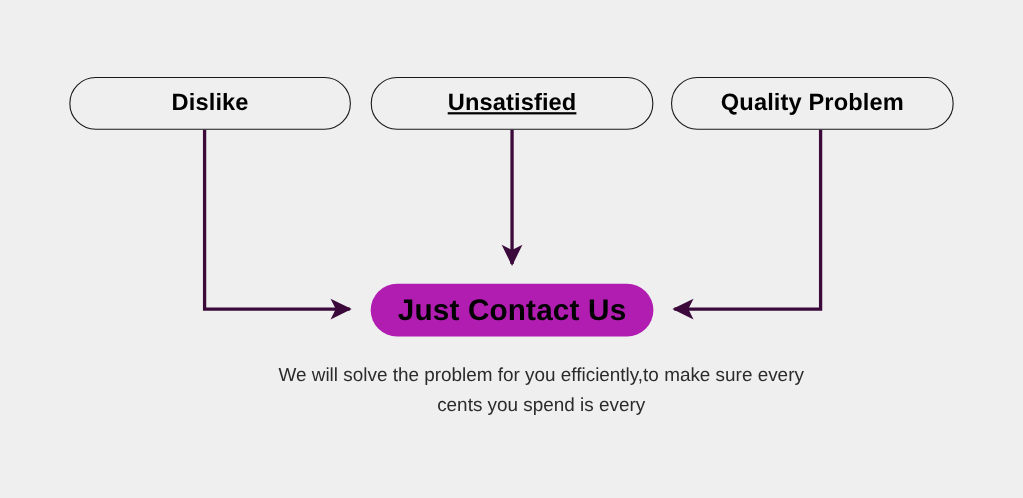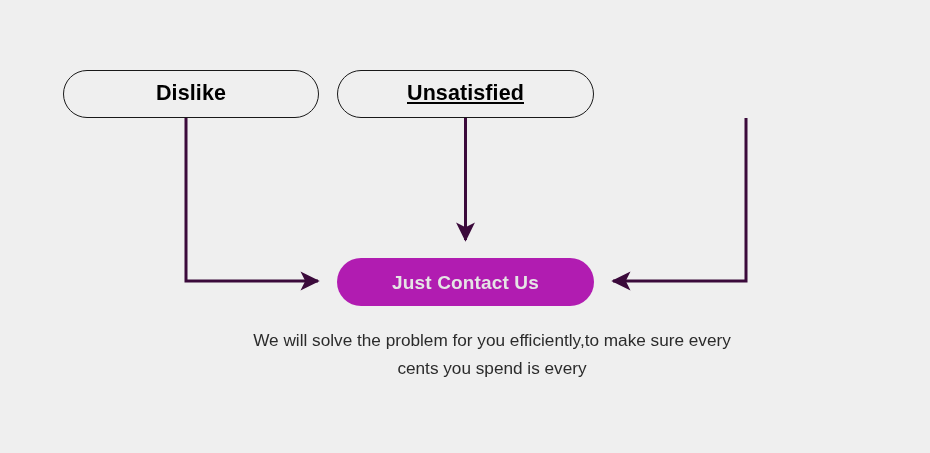--- a/index.html
+++ b/index.html
@@ -63,23 +63,23 @@
     width: 257px;
     height: 48px;
     border-radius: 24px;
     background: #b11cb1;
     display: flex;
     align-items: center;
     justify-content: center;
     cursor: pointer;
   }
   #cta-button .cta-label {
-    font-size: 19px;
+    font-size: 27px;
     font-weight: bold;
-    color: #e5e5e5;
+    color: #000000;
     letter-spacing: .15px;
     line-height: 1;
     white-space: nowrap;
   }
 
   
   #caption {
     position: absolute;
     left: 0;
     top: 326px;
@@ -99,20 +99,23 @@
 <div id="stage">
 
   <div class="pill-box" id="box-dislike">
     <span class="pill-label">Dislike</span>
   </div>
 
   <div class="pill-box" id="box-unsat">
     <span class="pill-label">Unsatisfied</span>
   </div>
 
+  <div class="pill-box" id="box-quality">
+    <span class="pill-label">Quality Problem</span>
+  </div>
 
   <svg id="connectors" viewBox="0 0 930 453" width="930" height="453">
     <defs>
       <marker id="arrow-right" viewBox="0 0 12 12" refX="10.5" refY="6" markerWidth="7" markerHeight="7" orient="auto-start-reverse" markerUnits="strokeWidth">
         <path d="M 0.5 0.6 L 11.5 6 L 0.5 11.4 L 3.2 6 Z" fill="#3b0a3b"></path>
       </marker>
       <marker id="arrow-down" viewBox="0 0 12 12" refX="10.5" refY="6" markerWidth="7" markerHeight="7" orient="auto-start-reverse" markerUnits="strokeWidth">
         <path d="M 0.5 0.6 L 11.5 6 L 0.5 11.4 L 3.2 6 Z" fill="#3b0a3b"></path>
       </marker>
       <marker id="arrow-left" viewBox="0 0 12 12" refX="10.5" refY="6" markerWidth="7" markerHeight="7" orient="auto-start-reverse" markerUnits="strokeWidth">

